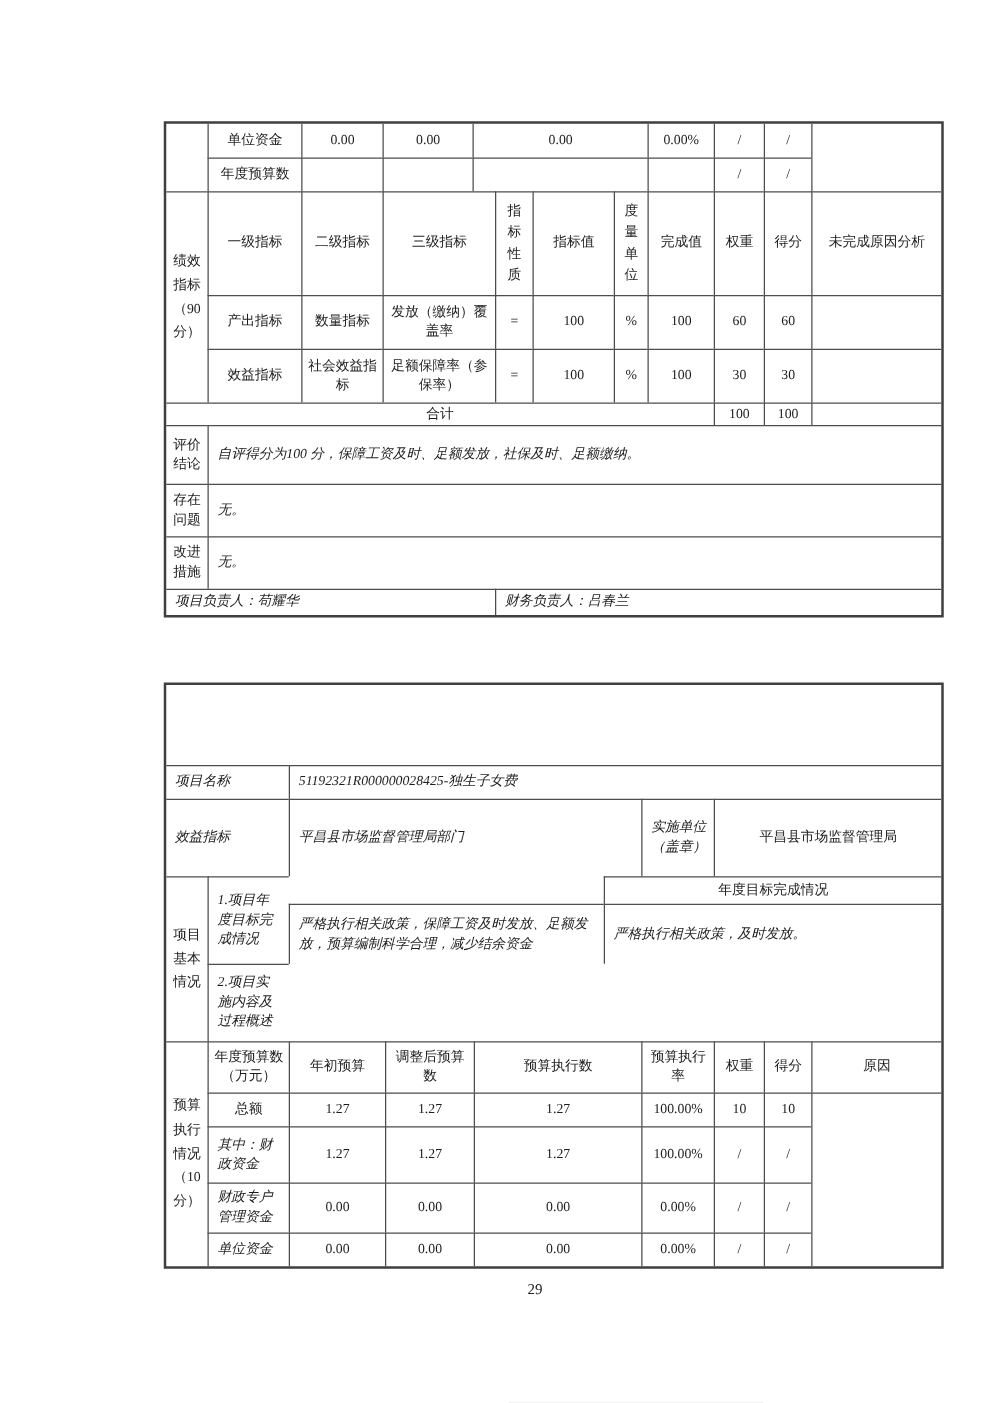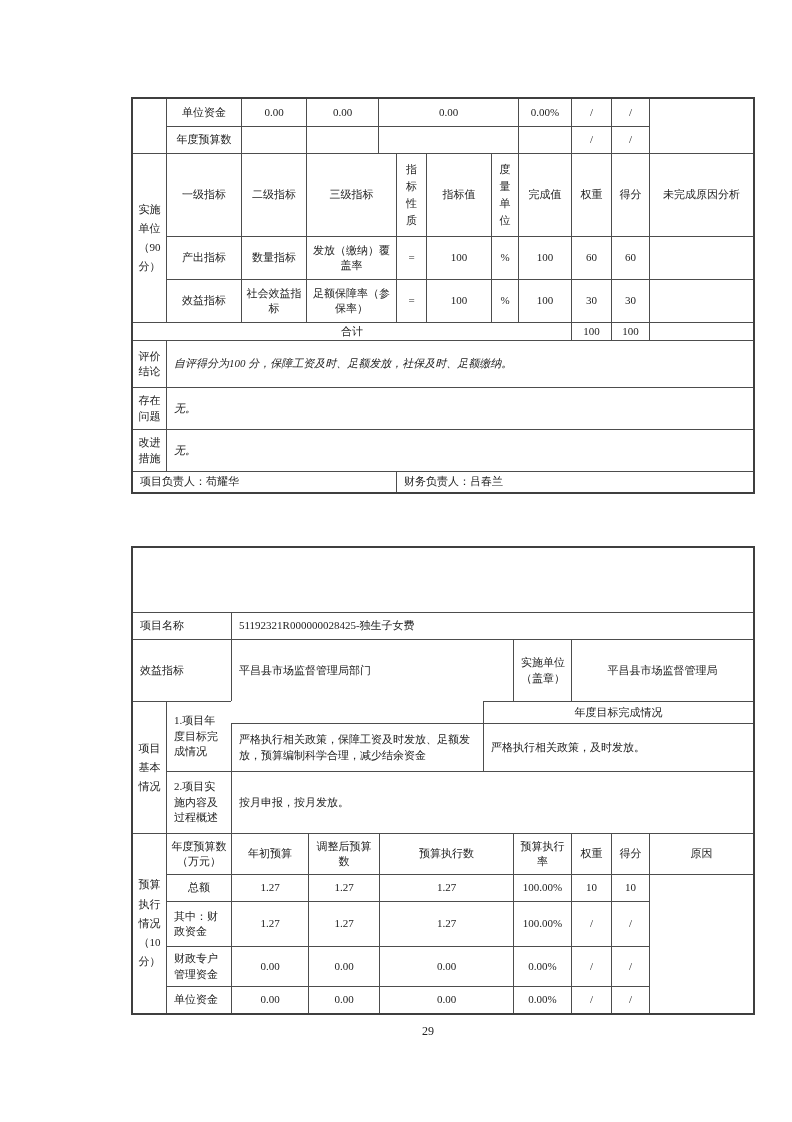--- a/index.html
+++ b/index.html
@@ -17,21 +17,21 @@
   .t2{top:546px;width:624px;grid-template-columns:33px 65px 77px 71px 104px 30px 58px 40px 38px 104px;
       grid-template-rows:64px 27px 62px 22px 48px 62px 41px 27px 45px 40px 27px;}
   .c{
     border-left:1px solid #4d4d4d;border-top:1px solid #4d4d4d;
     display:flex;align-items:center;justify-content:center;
     text-align:center;font-size:11px;line-height:1.4;
     padding:1px 3px;box-sizing:border-box;overflow:hidden;
   }
   .nl{border-left:none;}
   .nt{border-top:none;}
-  .lft{justify-content:flex-start;text-align:left;padding-left:7px;padding-right:5px;}
+  .lft{justify-content:flex-start;text-align:left;padding-left:7px;padding-right:5px;font-style:italic;}
   .wrap{word-break:break-all;}
   .ital{font-style:italic;}
   .vs{display:inline-block;width:13px;word-break:break-all;line-height:1.55;text-align:center;}
   .gs{display:inline-block;width:26px;word-break:break-all;line-height:1.75;text-align:center;}
   .title{
     font-family:"Liberation Sans","DejaVu Sans",sans-serif;
     font-weight:700;font-size:17px;letter-spacing:1px;
   }
   .pagenum{
     position:absolute;top:1024px;left:412px;width:32px;text-align:center;
@@ -56,21 +56,21 @@
     <div class="c nt" style="grid-area:1/12/3/13"></div>
     <div class="c wrap" style="grid-area:2/2/3/3">年度预算数</div>
     <div class="c" style="grid-area:2/3/3/4"></div>
     <div class="c" style="grid-area:2/4/3/5"></div>
     <div class="c" style="grid-area:2/5/3/9"></div>
     <div class="c" style="grid-area:2/9/3/10"></div>
     <div class="c" style="grid-area:2/10/3/11">/</div>
     <div class="c" style="grid-area:2/11/3/12">/</div>
 
     <div class="c nl" style="grid-area:3/1/6/2">
-        <span class="gs">实施单位（90分）</span>
+        <span class="gs">绩效指标（90分）</span>
       </div>
     <div class="c" style="grid-area:3/2/4/3">一级指标</div>
     <div class="c" style="grid-area:3/3/4/4">二级指标</div>
     <div class="c" style="grid-area:3/4/4/6">三级指标</div>
     <div class="c" style="grid-area:3/6/4/7">
         <span class="vs">指标性质</span>
       </div>
     <div class="c" style="grid-area:3/7/4/8">指标值</div>
     <div class="c" style="grid-area:3/8/4/9">
         <span class="vs">度量单位</span>
@@ -129,21 +129,20 @@
     <div class="c lft wrap" style="grid-area:3/7/4/8">实施单位（盖章）</div>
 
     <div class="c nl" style="grid-area:4/1/7/2">
         <span class="gs">项目基本情况</span>
       </div>
     <div class="c lft wrap" style="grid-area:4/2/6/3">1.项目年度目标完成情况</div>
     <div class="c" style="grid-area:4/6/5/11">年度目标完成情况</div>
     <div class="c lft wrap" style="grid-area:5/3/6/6">严格执行相关政策，保障工资及时发放、足额发放，预算编制科学合理，减少结余资金</div>
     <div class="c lft wrap" style="grid-area:5/6/6/11">严格执行相关政策，及时发放。</div>
     <div class="c lft wrap" style="grid-area:6/2/7/3">2.项目实施内容及过程概述</div>
-    <div class="c lft" style="grid-area:6/3/7/11">按月申报，按月发放。</div>
 
     <div class="c nl" style="grid-area:7/1/12/2">
         <span class="gs">预算执行情况（10分）</span>
       </div>
     <div class="c wrap" style="grid-area:7/2/8/3">年度预算数（万元）</div>
     <div class="c" style="grid-area:7/3/8/4">年初预算</div>
     <div class="c wrap" style="grid-area:7/4/8/5">调整后预算数</div>
     <div class="c" style="grid-area:7/5/8/7">预算执行数</div>
     <div class="c wrap" style="grid-area:7/7/8/8">预算执行率</div>
     <div class="c" style="grid-area:7/8/8/9">权重</div>

